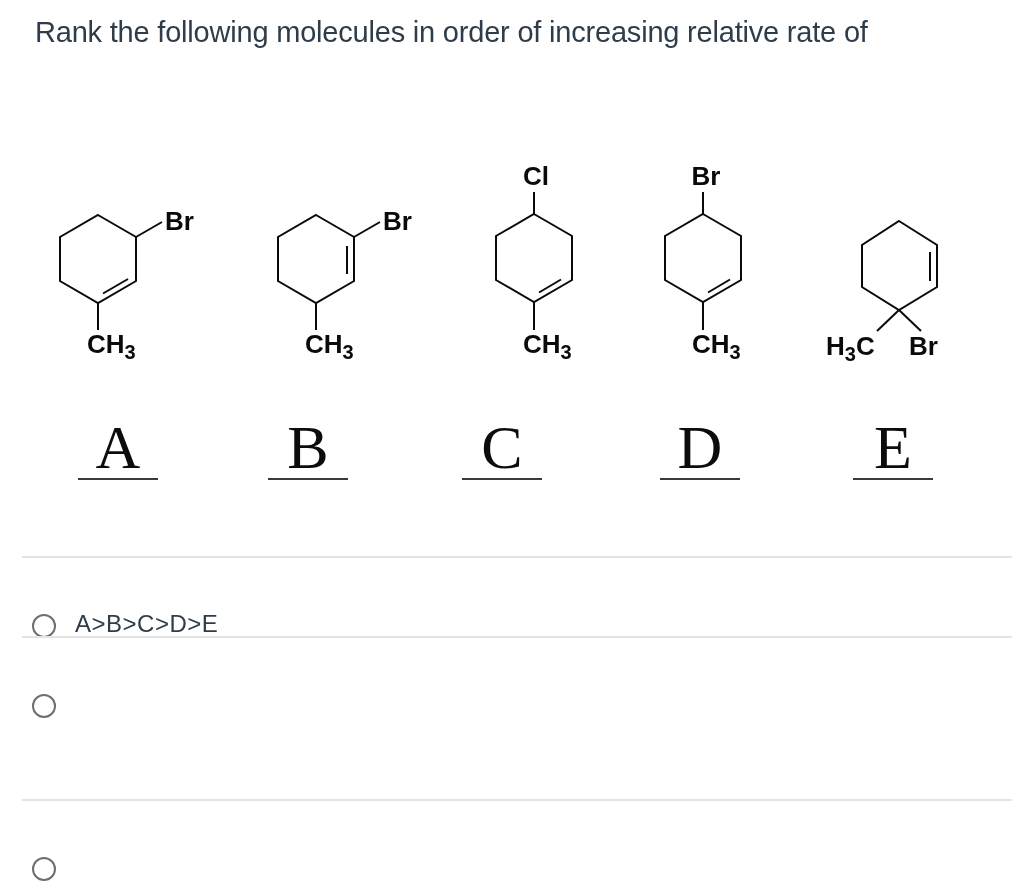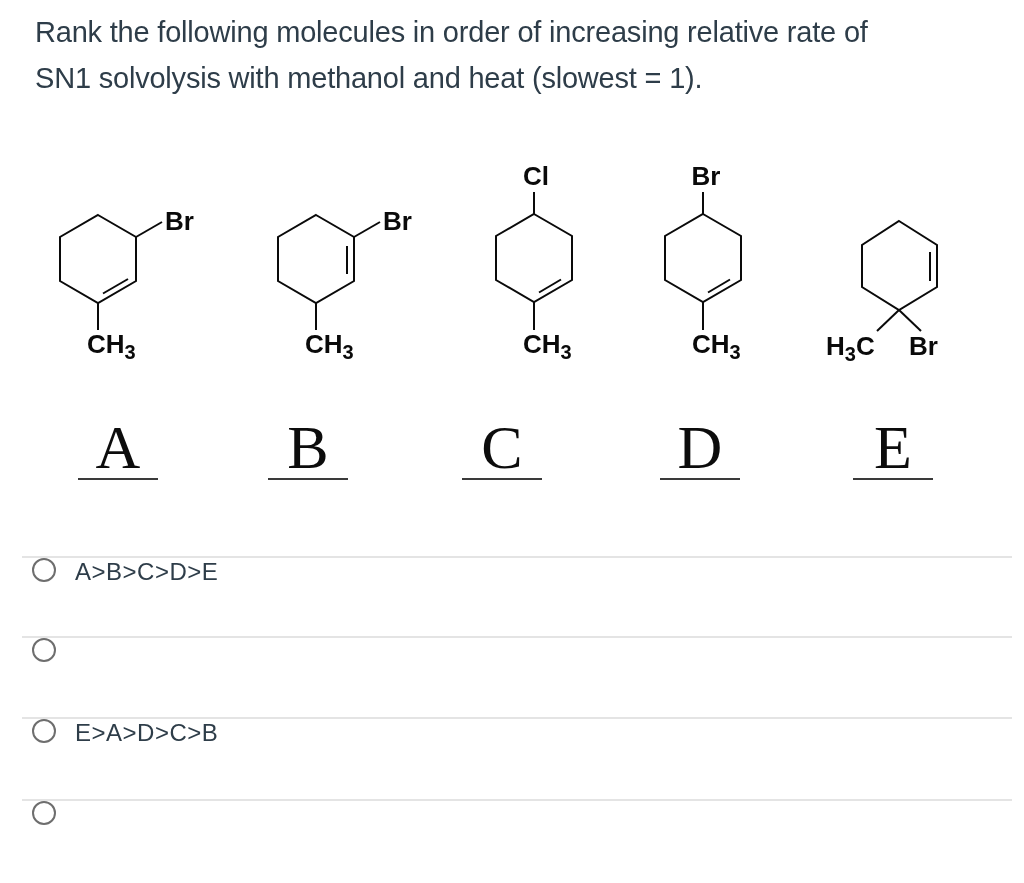--- a/index.html
+++ b/index.html
@@ -23,40 +23,39 @@
   .sub { font-size: 20px; }
   .letter {
     position: absolute; top: 416px; height: 62px; width: 80px;
     font-family: "Liberation Serif", serif; font-size: 62px; line-height: 62px;
     color: #0c0c0c; text-align: center;
     border-bottom: 2px solid #3a3a3a;
   }
   .option-row {
     position: absolute; left: 22px; right: 12px; height: 80px;
     border-top: 2px solid var(--divider, #e4e4e4);
-    display: flex; align-items: flex-start; cursor: pointer;
+    display: flex; align-items: flex-end; cursor: pointer;
   }
   .radio {
     width: 20px; height: 20px; margin-left: 10px; flex: 0 0 auto;
     border: 2px solid var(--radio-border, #6e6e6e); border-radius: 50%;
     background: #fff; box-sizing: content-box;
   }
   .option-label {
     margin-left: 19px; font-size: 24px; color: var(--text, #2e3d49);
     letter-spacing: 0.5px;
   }
 </style>
 </head>
 <body>
 
 <div class="page">
 
   <div class="question-text">
     <div>Rank the following molecules in order of increasing relative rate of</div>
-    <div>SN1 solvolysis with methanol and heat (slowest = 1).</div>
   </div>
 
   <svg class="mol-svg" viewBox="0 140 1024 240">
 
     <g>
       <polygon class="bond" points="98,215 136,237 136,281 98,303 60,281 60,237"></polygon>
       <line class="bond" x1="103" y1="293.5" x2="128" y2="279"></line>
       <line class="bond" x1="136" y1="237" x2="162" y2="222"></line>
       <line class="bond" x1="98" y1="303" x2="98" y2="330"></line>
       <text class="atomlabel" x="165" y="230">Br</text>
@@ -106,21 +105,17 @@
   <div class="letter" style="left:660px">D</div>
   <div class="letter" style="left:853px">E</div>
 
   <div class="option-row" style="top:556px">
     <div class="radio"></div>
     <div class="option-label">A&gt;B&gt;C&gt;D&gt;E</div>
   </div>
   <div class="option-row" style="top:636px">
     <div class="radio"></div>
   </div>
-  <div class="option-row" style="top:717px">
-    <div class="radio"></div>
-    <div class="option-label">E&gt;A&gt;D&gt;C&gt;B</div>
-  </div>
   <div class="option-row" style="top:799px">
     <div class="radio"></div>
   </div>
 
 </div>
 
 </body></html>

